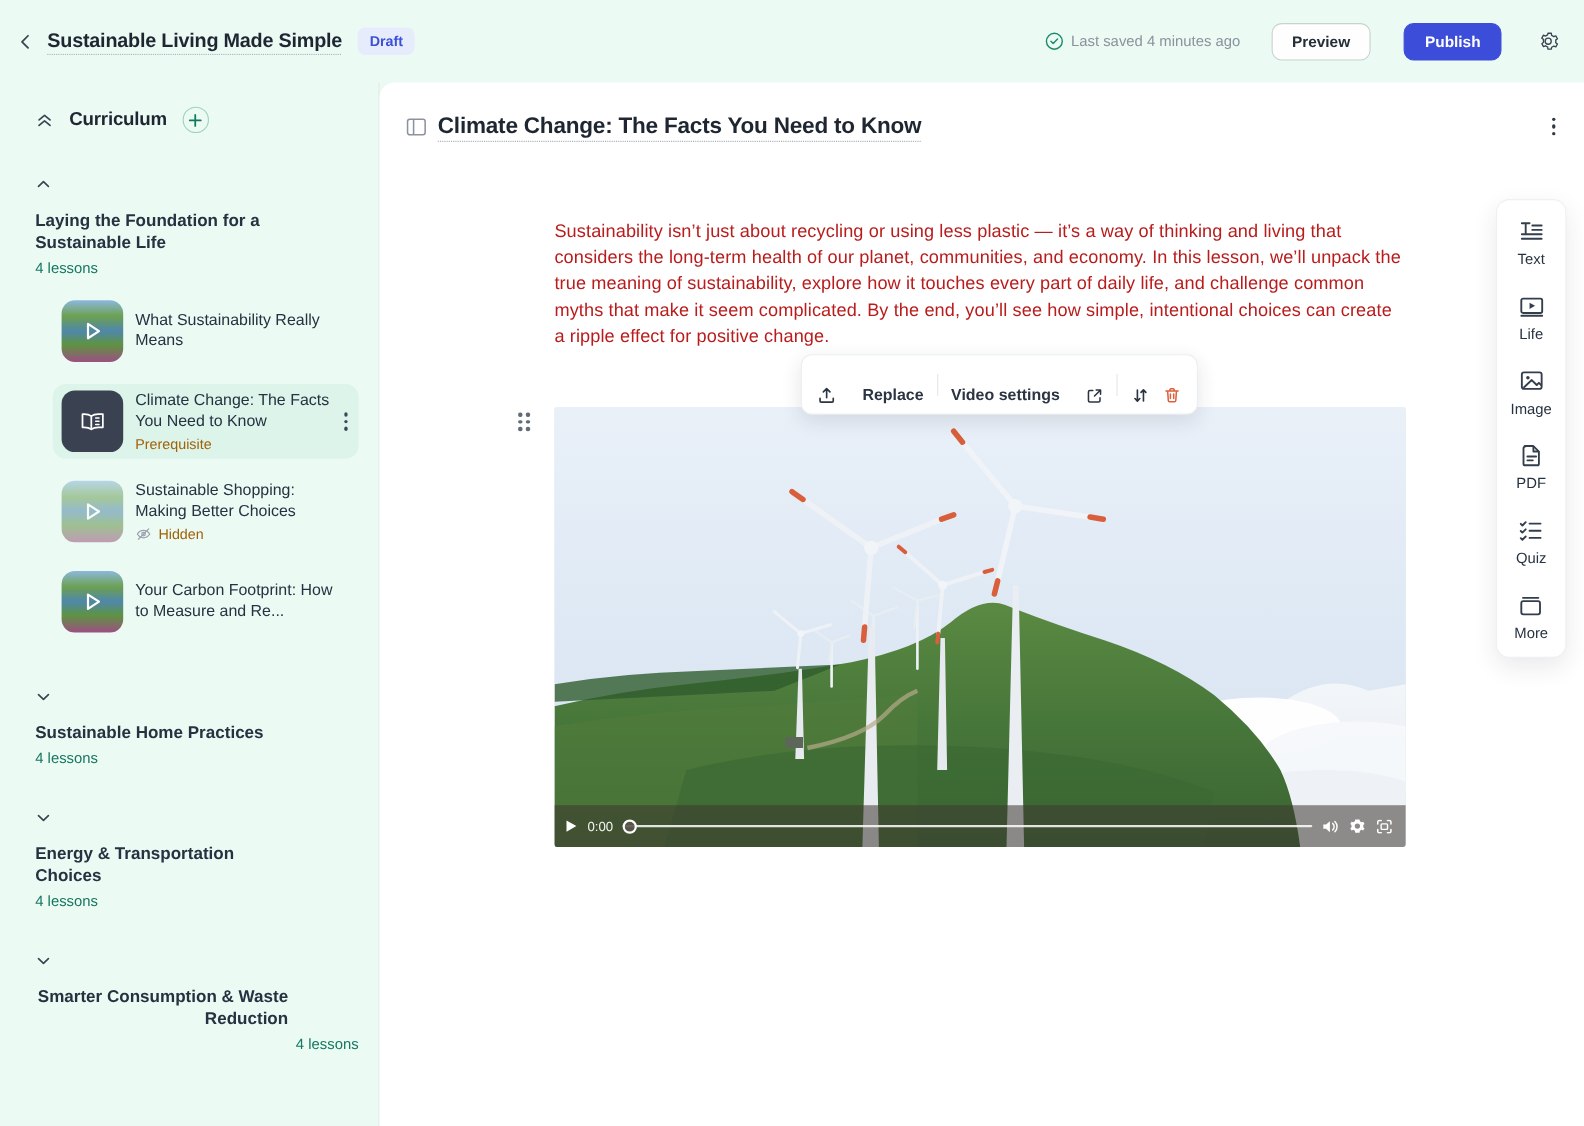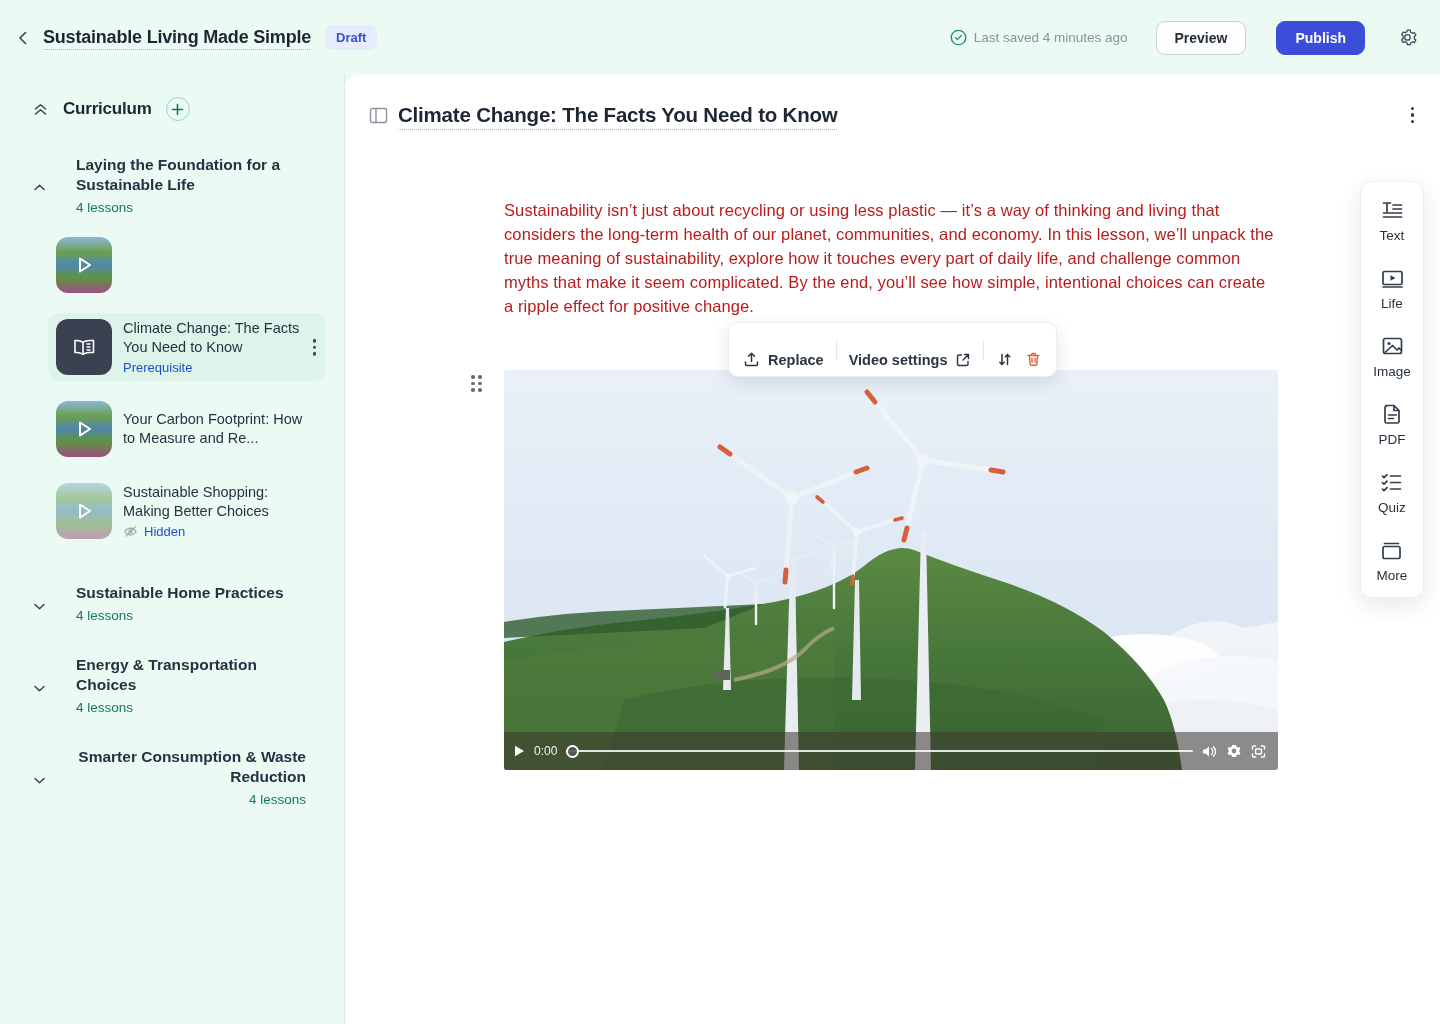--- a/index.html
+++ b/index.html
@@ -19,53 +19,53 @@
   .gear-btn { background:none; border:none; cursor:pointer; display:flex; align-items:center; margin-left:4px; }
 
   
   .sidebar { position:absolute; top:75px; left:0; width:345px; height:949px; background:#ecfaf4; border-right:1px solid #e0e9e4; padding:22px 18px 0 32px; overflow:hidden; }
   .curriculum-head { display:flex; align-items:center; gap:14px; margin-bottom:34px; }
   .curriculum-title { font-size:17px; font-weight:700; color:#1e2632; letter-spacing:-0.2px; }
   .add-circle { width:24px; height:24px; border:1.5px solid #9ed3be; border-radius:50%; display:flex; align-items:center; justify-content:center; cursor:pointer; background:none; }
   .icon-btn { background:none; border:none; cursor:pointer; display:flex; align-items:center; justify-content:center; }
 
   .section { margin-bottom:26px; }
-  .section-head { display:flex; gap:28px; cursor:pointer; }
+  .section-head { display:flex; gap:16px; cursor:pointer;flex-direction:column; }
   .section-chevron { flex:0 0 16px; margin-top:4px; display:flex; align-items:center; }
   .section-head.collapsed .section-chevron { align-items:center; margin-top:6px; }
   .section-title { font-size:15.5px; font-weight:600; color:#273241; line-height:20px; max-width:230px; }
   .lesson-count { font-size:13.5px; color:#15775f; margin-top:5px; font-weight:500; }
 
   .lessons { margin:16px 0 0 16px; display:flex; flex-direction:column; gap:14px; }
   .lesson { display:flex; align-items:center; gap:11px; padding:6px 8px; border-radius:12px; cursor:pointer; position:relative; }
   .lesson.selected { background:#dcf4ea; }
   .thumb { flex:0 0 56px; width:56px; height:56px; border-radius:12px; position:relative; overflow:hidden; }
   .thumb-video { background:linear-gradient(180deg,#8cb8dd 0%,#6ca050 26%,#4f87ab 50%,#5e9341 72%,#9c4f82 100%); }
   .thumb.dimmed { opacity:0.55; }
   .thumb-play { position:absolute; inset:0; display:flex; align-items:center; justify-content:center; }
   .thumb-reading { background:#3a4251; display:flex; align-items:center; justify-content:center; }
   .lesson-title { font-size:14.5px; color:#273241; line-height:19px; font-weight:500; max-width:185px; }
-  .lesson-meta { font-size:13px; color:#1d4ed8; margin-top:3px; display:flex; align-items:center; gap:6px; }
+  .lesson-meta { font-size:13px; color:#a16207; margin-top:3px; display:flex; align-items:center; gap:6px; }
   .kebab { position:absolute; right:10px; top:50%; transform:translateY(-50%); display:flex; flex-direction:column; gap:3px; cursor:pointer; background:none; border:none; }
   .kebab i { width:3.5px; height:3.5px; border-radius:50%; background:#3f4956; display:block; }
 
   
   .main { position:absolute; top:75px; left:345px; width:1095px; height:949px; background:#ffffff; border-top-left-radius:14px; }
   .main-head { display:flex; align-items:center; padding:28px 26px 0 24px; }
   .panel-toggle { background:none; border:none; cursor:pointer; display:flex; margin-right:10px; }
   .lesson-page-title { font-size:20.5px; font-weight:700; color:#1e2632; letter-spacing:-0.2px; text-decoration:underline dotted #a8b2ba; text-decoration-thickness:1px; text-underline-offset:7px; cursor:text; }
   .main-kebab { margin-left:auto; }
   .main-kebab i { background:#2e3844; }
 
   .content { position:absolute; left:159px; top:123px; width:774px; }
   .paragraph { font-size:16.5px; line-height:24px; color:#b91c1c; letter-spacing:0.1px; }
 
   
   .float-toolbar { position:absolute; left:383px; top:247px; background:#ffffff; border:1px solid #eceef1; border-radius:10px; box-shadow:0 6px 18px rgba(30,40,55,0.12); display:flex; align-items:center; padding:8px 14px; gap:12px; z-index:5; }
-  .tb-item { display:flex; align-items:center; gap:8px; font-size:14.5px; font-weight:600; color:#2b3442; cursor:pointer; background:none; border:none; font-family:inherit;margin-top:20px; }
+  .tb-item { display:flex; align-items:center; gap:24px; font-size:14.5px; font-weight:600; color:#2b3442; cursor:pointer; background:none; border:none; font-family:inherit;margin-top:20px; }
   .tb-divider { width:1px; height:20px; background:#e3e6ea; }
 
   
   .drag-handle { position:absolute; left:126px; top:300px; display:grid; grid-template-columns:repeat(2,4px); gap:3px; cursor:grab; }
   .drag-handle i { width:3.5px; height:3.5px; border-radius:50%; background:#626c79; display:block; }
 
   
   .video-frame { position:absolute; left:159px; top:295px; width:774px; height:400px; border-radius:3px; overflow:hidden; background:#dfe9f3; cursor:pointer; }
   .video-frame svg.scene { position:absolute; inset:0; display:block; }
   .video-controls { position:absolute; left:0; right:0; bottom:0; height:38px; background:rgba(60,55,48,0.55); display:flex; align-items:center; padding:0 10px; gap:9px; }
@@ -144,52 +144,42 @@
       <div class="lessons">
 
         <div class="lesson">
           <span class="thumb thumb-video">
             <span class="thumb-play">
               <svg width="26" height="26" viewBox="0 0 26 26">
                   <path d="M9 6.5 19 13 9 19.5z" fill="none" stroke="#ffffff" stroke-width="2" stroke-linejoin="round"></path>
                 </svg>
             </span>
           </span>
+          <div>
+            <div class="lesson-title">What Sustainability Really Means</div>
+          </div>
         </div>
 
         <div class="lesson selected">
           <span class="thumb thumb-reading">
             <svg width="28" height="28" viewBox="0 0 28 28">
                 <path d="M5.5 7.5c2.8 0 5 .6 6.5 1.8 1.5-1.2 3.7-1.8 6.5-1.8h4v12h-4c-2.8 0-5 .6-6.5 1.8-1.5-1.2-3.7-1.8-6.5-1.8h-1.5v-12z" fill="none" stroke="#ffffff" stroke-width="1.6" stroke-linejoin="round" transform="translate(1,0)"></path>
                 <path d="M13 9.3v11" stroke="#ffffff" stroke-width="1.6"></path>
                 <path d="M17 11h3M17 14h3M17 17h3" stroke="#ffffff" stroke-width="1.4" stroke-linecap="round"></path>
               </svg>
           </span>
           <div>
             <div class="lesson-title">Climate Change: The Facts You Need to Know</div>
             <div class="lesson-meta">Prerequisite</div>
           </div>
           <button class="kebab">
               <i></i>
               <i></i>
               <i></i>
             </button>
-        </div>
-
-        <div class="lesson">
-          <span class="thumb thumb-video">
-            <span class="thumb-play">
-              <svg width="26" height="26" viewBox="0 0 26 26">
-                  <path d="M9 6.5 19 13 9 19.5z" fill="none" stroke="#ffffff" stroke-width="2" stroke-linejoin="round"></path>
-                </svg>
-            </span>
-          </span>
-          <div>
-            <div class="lesson-title">Your Carbon Footprint: How to Measure and Re...</div>
-          </div>
         </div>
 
         <div class="lesson">
           <span class="thumb thumb-video dimmed">
             <span class="thumb-play">
               <svg width="26" height="26" viewBox="0 0 26 26">
                   <path d="M9 6.5 19 13 9 19.5z" fill="none" stroke="#ffffff" stroke-width="2" stroke-linejoin="round"></path>
                 </svg>
             </span>
           </span>
@@ -199,20 +189,33 @@
               <svg width="15" height="15" viewBox="0 0 16 16">
                   <path d="M2 8s2.2-3.6 6-3.6S14 8 14 8s-2.2 3.6-6 3.6S2 8 2 8z" fill="none" stroke="#9aa2ac" stroke-width="1.2"></path>
                   <circle cx="8" cy="8" r="1.7" fill="none" stroke="#9aa2ac" stroke-width="1.2"></circle>
                   <path d="M3 13 13 3" stroke="#9aa2ac" stroke-width="1.2" stroke-linecap="round"></path>
                 </svg>
               <span>Hidden</span>
             </div>
           </div>
         </div>
 
+        <div class="lesson">
+          <span class="thumb thumb-video">
+            <span class="thumb-play">
+              <svg width="26" height="26" viewBox="0 0 26 26">
+                  <path d="M9 6.5 19 13 9 19.5z" fill="none" stroke="#ffffff" stroke-width="2" stroke-linejoin="round"></path>
+                </svg>
+            </span>
+          </span>
+          <div>
+            <div class="lesson-title">Your Carbon Footprint: How to Measure and Re...</div>
+          </div>
+        </div>
+
       </div>
     </div>
 
     <div class="section" style="margin-top:38px;">
       <div class="section-head collapsed">
         <span class="section-chevron">
           <svg width="15" height="15" viewBox="0 0 15 15">
               <path d="M3 5.5 7.5 9.8 12 5.5" fill="none" stroke="#3a4450" stroke-width="1.5" stroke-linecap="round" stroke-linejoin="round"></path>
             </svg>
         </span>

